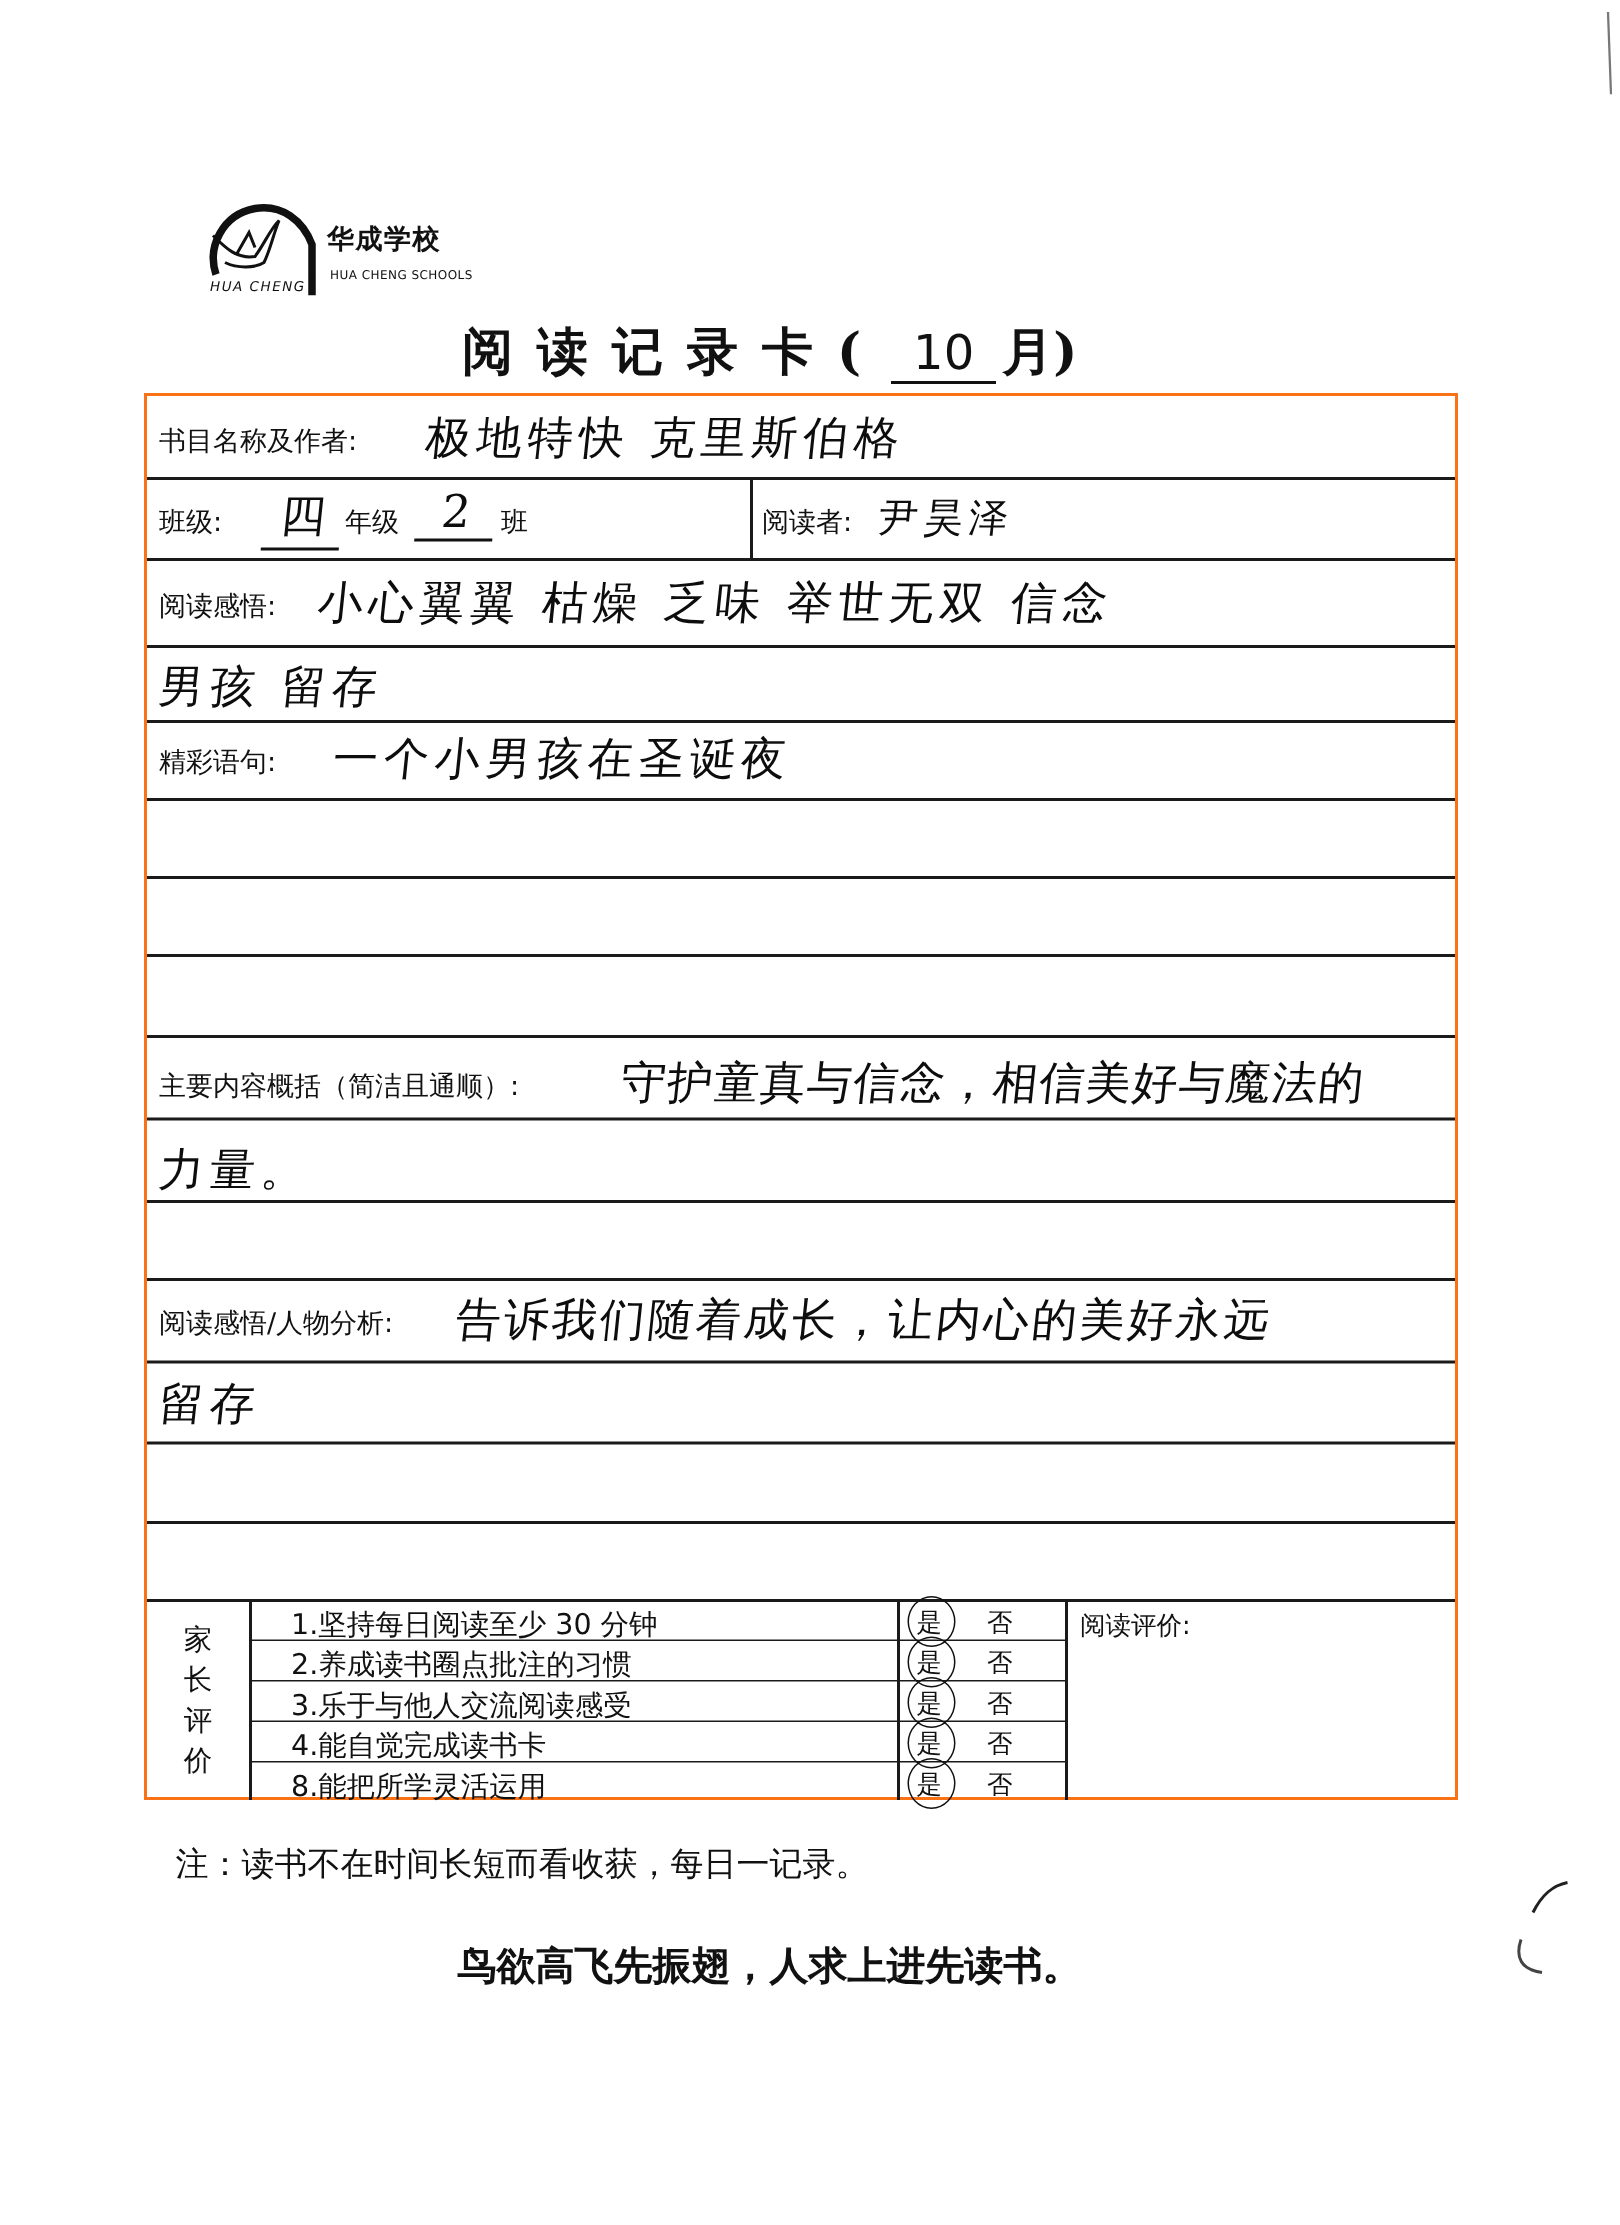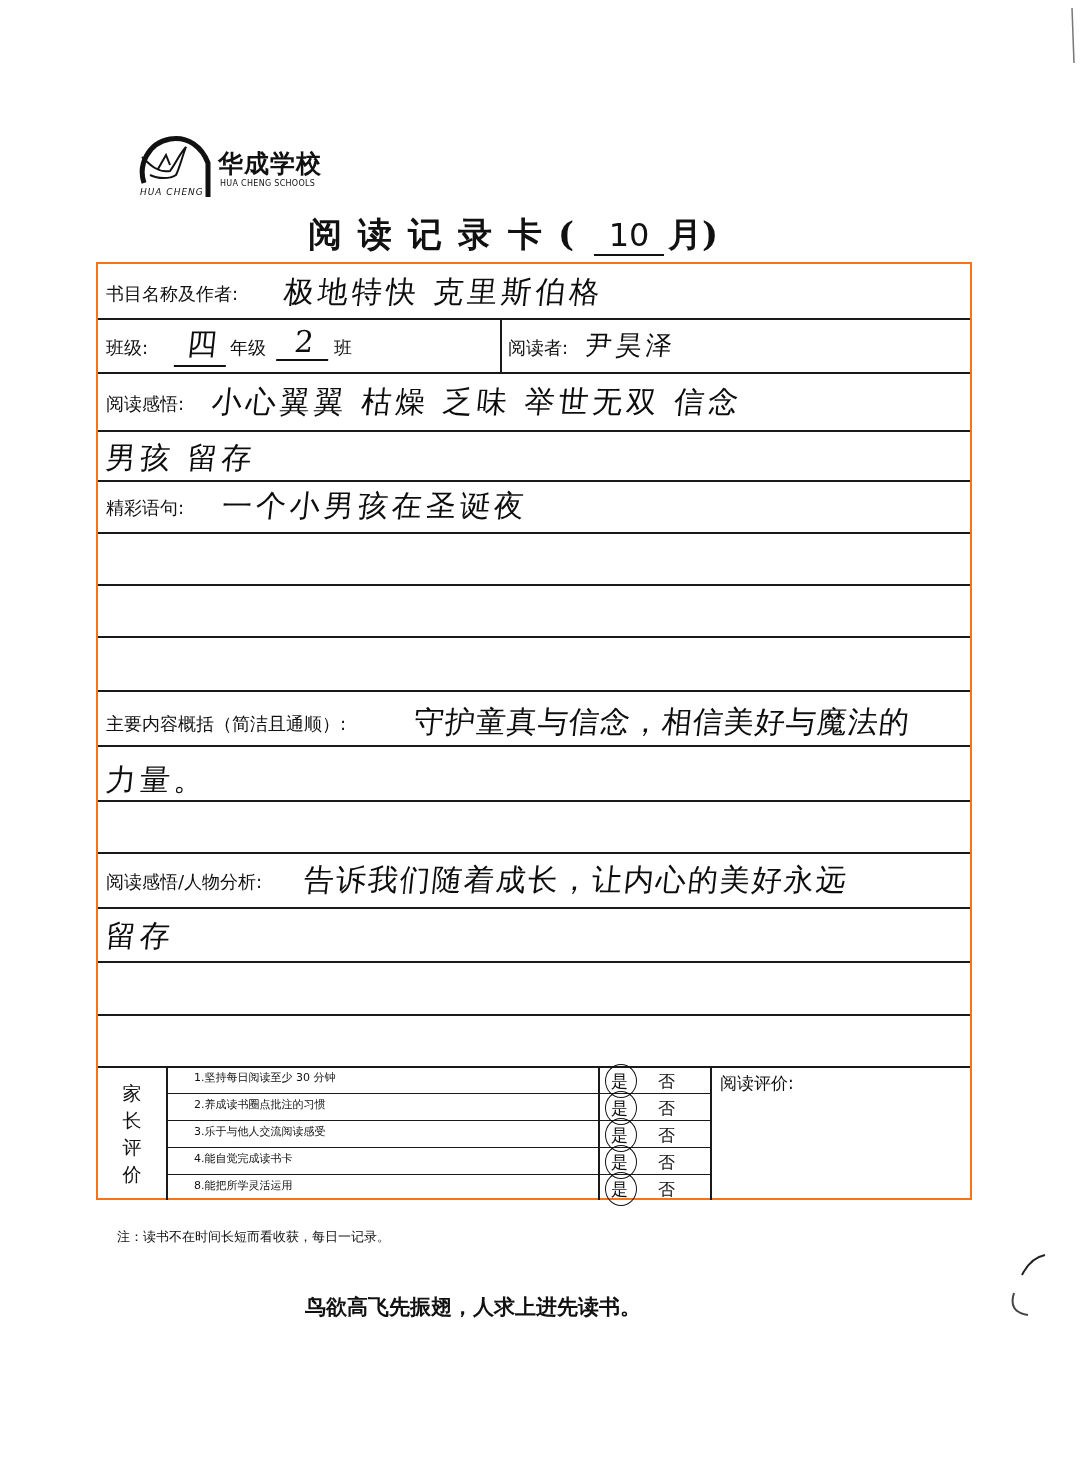--- a/index.html
+++ b/index.html
@@ -3,48 +3,48 @@
 <meta charset="utf-8">
 <style>
   html, body { margin: 0; padding: 0; }
   body {
     width: 1080px; height: 1483px; background: #ffffff; position: relative;
     overflow: hidden; font-family: "DejaVu Sans", sans-serif; color: #111;
   }
   .abs { position: absolute; }
   .logo { left: 136px; top: 135px; width: 190px; height: 62px; }
   .logo-mark { left: 0; top: 0; width: 78px; height: 62px; }
-  .logo-cn { left: 82px; top: 12px; font-size: 25px; font-weight: bold; letter-spacing: 1px; }
+  .logo-cn { left: 82px; top: 12px; font-size: 18px; font-weight: bold; letter-spacing: 1px; }
   .logo-en { left: 84px; top: 44px; font-size: 8px; letter-spacing: 0.3px; }
   .logo-sub { left: 4px; top: 52px; font-size: 9px; letter-spacing: 1px; font-style: italic; }
   .title { left: 308px; top: 212px; font-size: 34px; letter-spacing: 16px; font-family: "DejaVu Serif", serif; font-weight: bold; white-space: nowrap; }
   .title .month {
     display: inline-block; width: 70px; border-bottom: 2px solid #111; text-align: center;
     letter-spacing: 0; font-family: "DejaVu Sans", sans-serif; font-weight: normal; font-size: 32px; margin: 0 4px;
   }
   .title .close { letter-spacing: 0; }
   .card {
     left: 96px; top: 262px; width: 876px; height: 938px; border: 2px solid #f97316; box-sizing: border-box;
   }
   .hline { position: absolute; left: 0; right: 0; height: 0; border-top: 2px solid #1a1a1a; }
   .vline { position: absolute; width: 0; border-left: 2px solid #1a1a1a; }
   .label { position: absolute; font-size: 18px; color: #111; white-space: nowrap; }
   .hand {
     position: absolute; font-size: 30px; white-space: nowrap; color: #0d0d0d;
     font-family: "DejaVu Serif", serif; transform: skewX(-6deg); letter-spacing: 4px;
   }
   .underline { display: inline-block; border-bottom: 2px solid #111; text-align: center; }
-  .eval-row-label { position: absolute; left: 96px; font-size: 11px; white-space: nowrap; }
+  .eval-row-label { position: absolute; left: 96px; font-size: 19px; white-space: nowrap; }
   .yes, .no { position: absolute; font-size: 17px; }
   .yes .circle {
     position: absolute; left: -6px; top: -6px; width: 30px; height: 32px; border: 1.5px solid #111; border-radius: 50%;
   }
   .side-label { position: absolute; left: 22px; top: 14px; font-size: 19px; line-height: 27px; width: 24px; text-align: center; }
-  .note { left: 117px; top: 1228px; font-size: 13px; white-space: nowrap; }
-  .motto { left: 305px; top: 1293px; font-size: 21px; font-weight: bold; white-space: nowrap; font-family: Liberation Serif, serif; }
+  .note { left: 117px; top: 1228px; font-size: 22px; white-space: nowrap; }
+  .motto { left: 305px; top: 1293px; font-size: 26px; font-weight: bold; white-space: nowrap; font-family: Liberation Serif, serif; }
   .scribble { left: 1000px; top: 1245px; width: 70px; height: 80px; }
   .edge-mark { left: 1070px; top: 8px; width: 6px; height: 55px; }
 </style>
 </head>
 <body>
 
 <div class="abs logo">
   <svg class="abs logo-mark" viewBox="0 0 78 62">
     <path d="M8 48 C2 30 12 8 34 4 C52 1 66 12 72 28 L72 62" fill="none" stroke="#111" stroke-width="5"></path>
     <path d="M6 22 C14 30 22 38 34 36 C40 28 44 18 50 12 C46 22 44 32 40 40 C34 44 22 44 14 40" fill="none" stroke="#111" stroke-width="2"></path>

